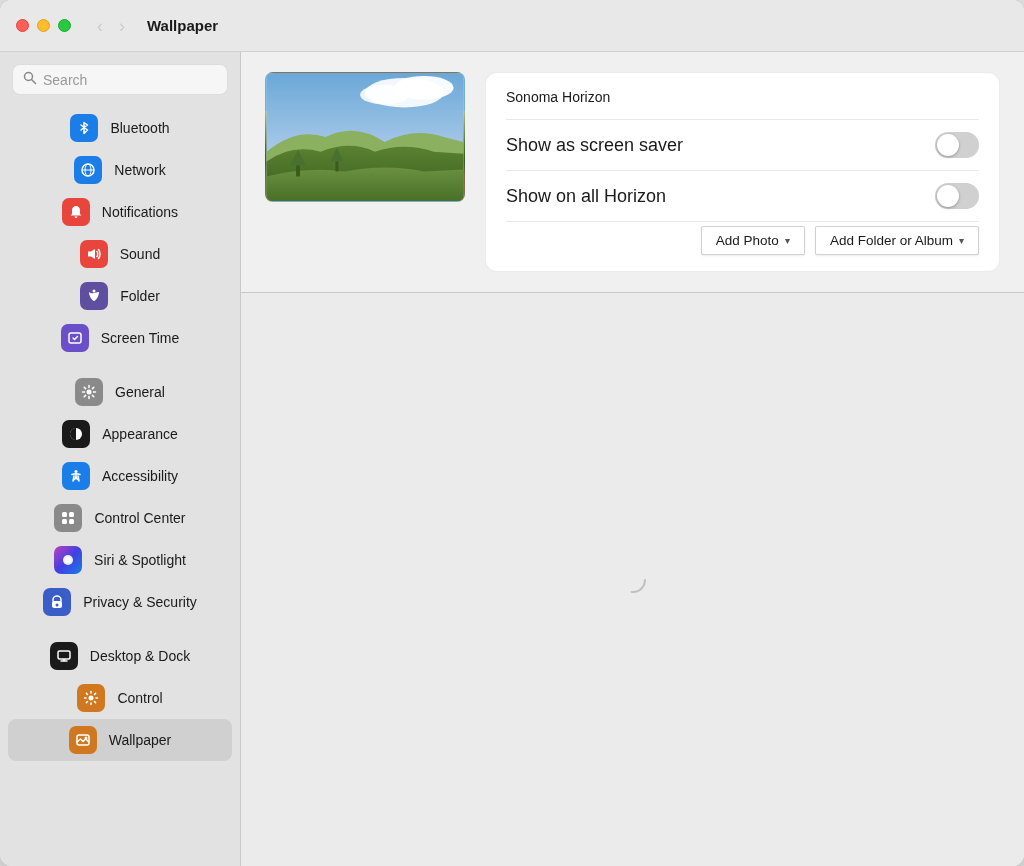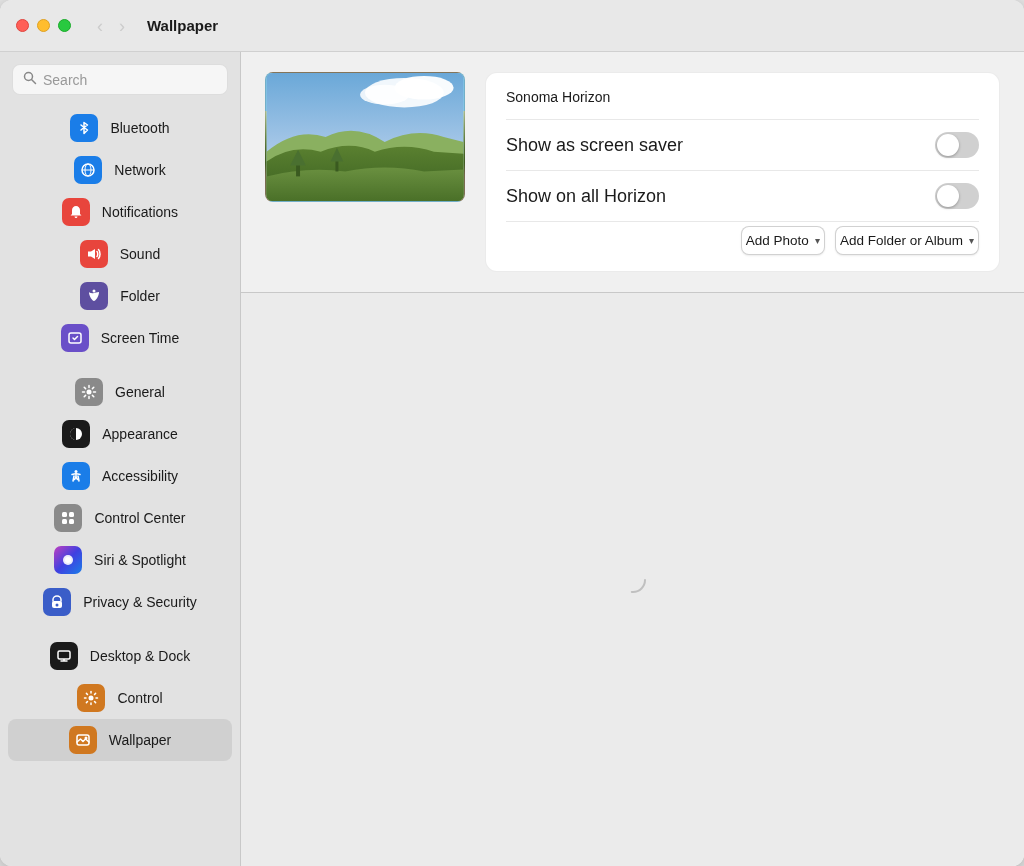--- a/index.html
+++ b/index.html
@@ -266,22 +266,22 @@
       gap: 10px;
       margin-top: 4px;
     }
 
     .dropdown-btn {
       display: flex;
       align-items: center;
       gap: 6px;
       background: white;
       border: 1px solid rgba(0,0,0,0.18);
-      border-radius: 8px;
-      padding: 6px 4px;
+      border-radius: 2px;
+      padding: 6px 14px;
       font-size: 13.5px;
       color: #1a1a1a;
       cursor: pointer;
       font-family: inherit;
       box-shadow: 0 1px 2px rgba(0,0,0,0.08);
     }
 
     .chevron-down {
       font-size: 10px;
       color: #555;

